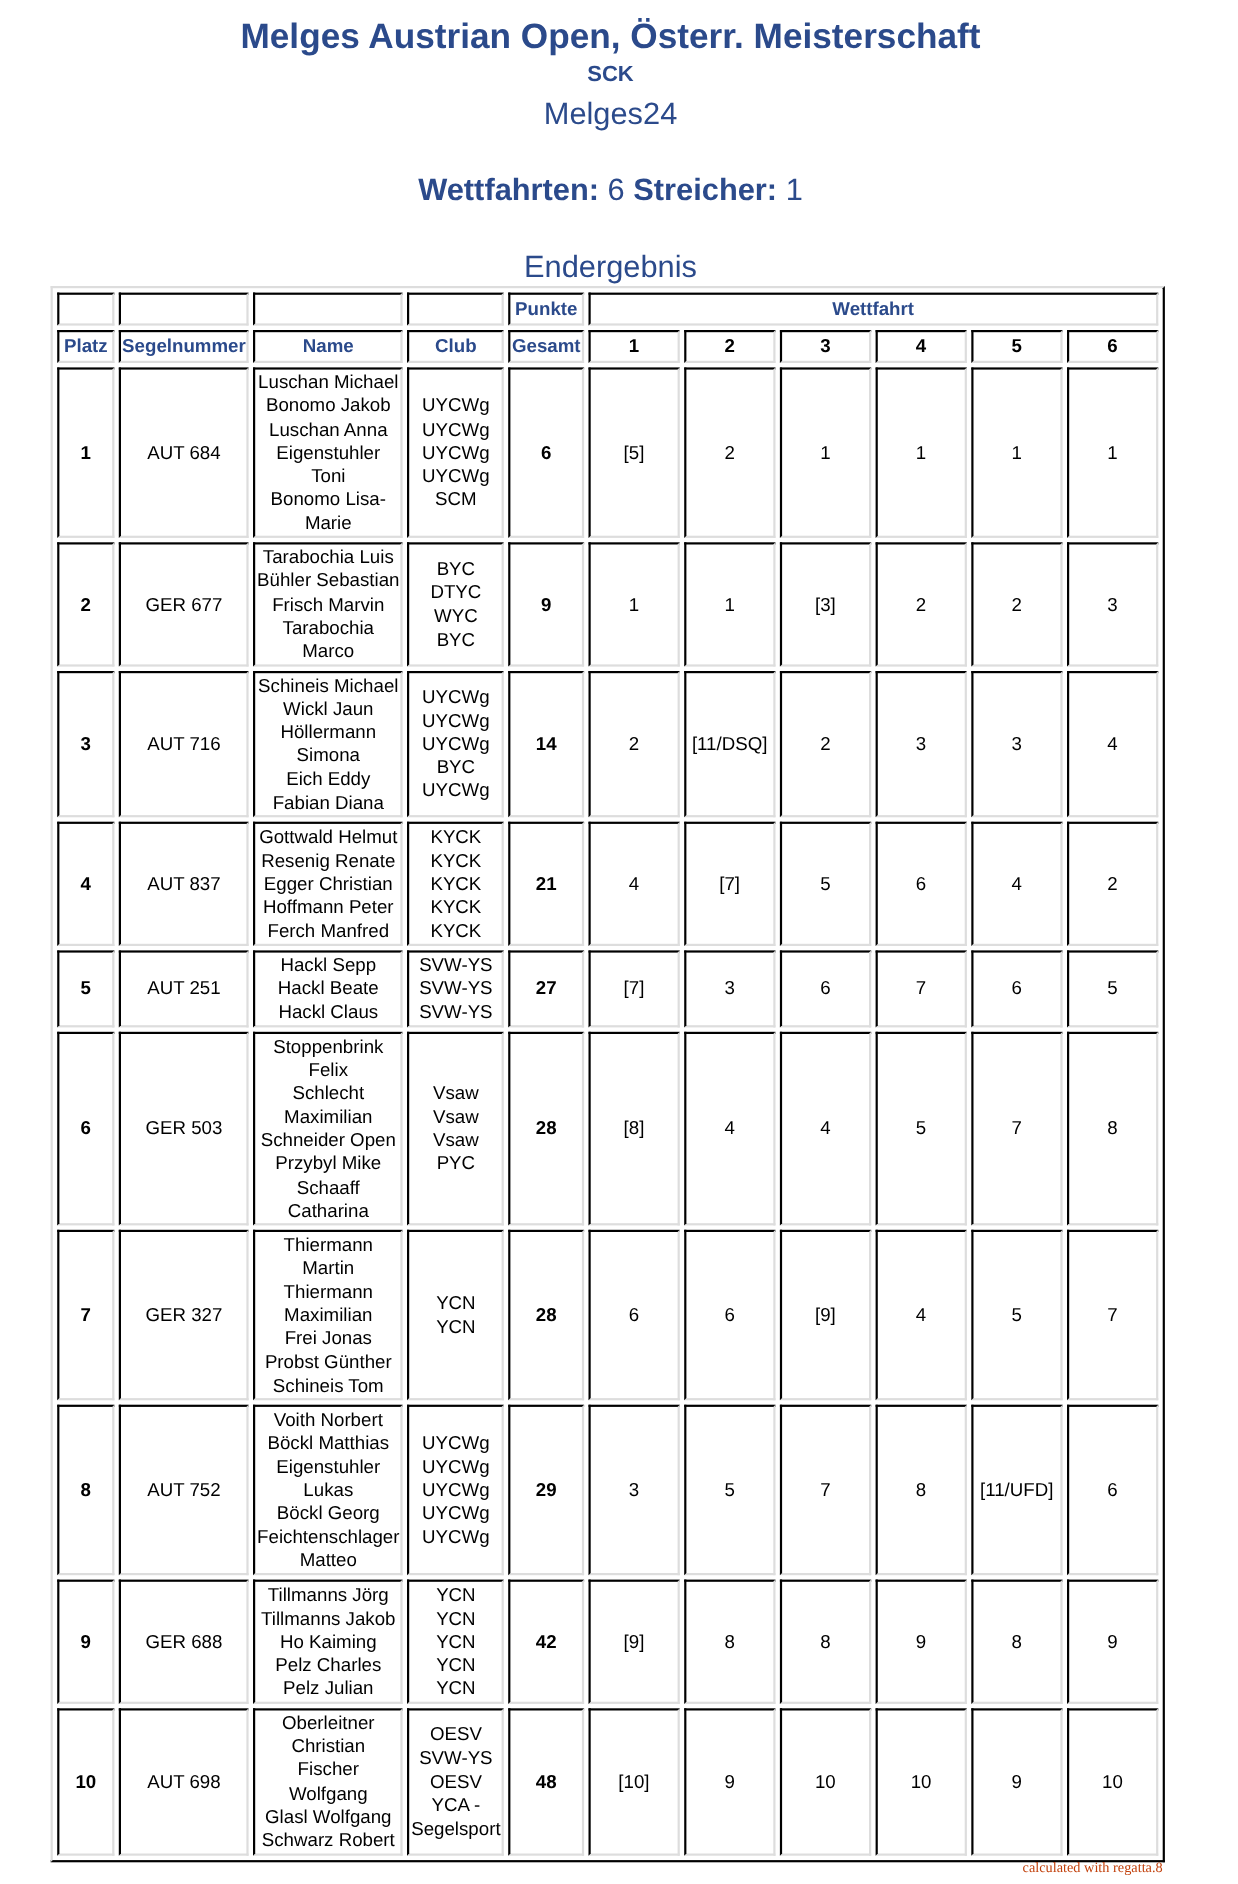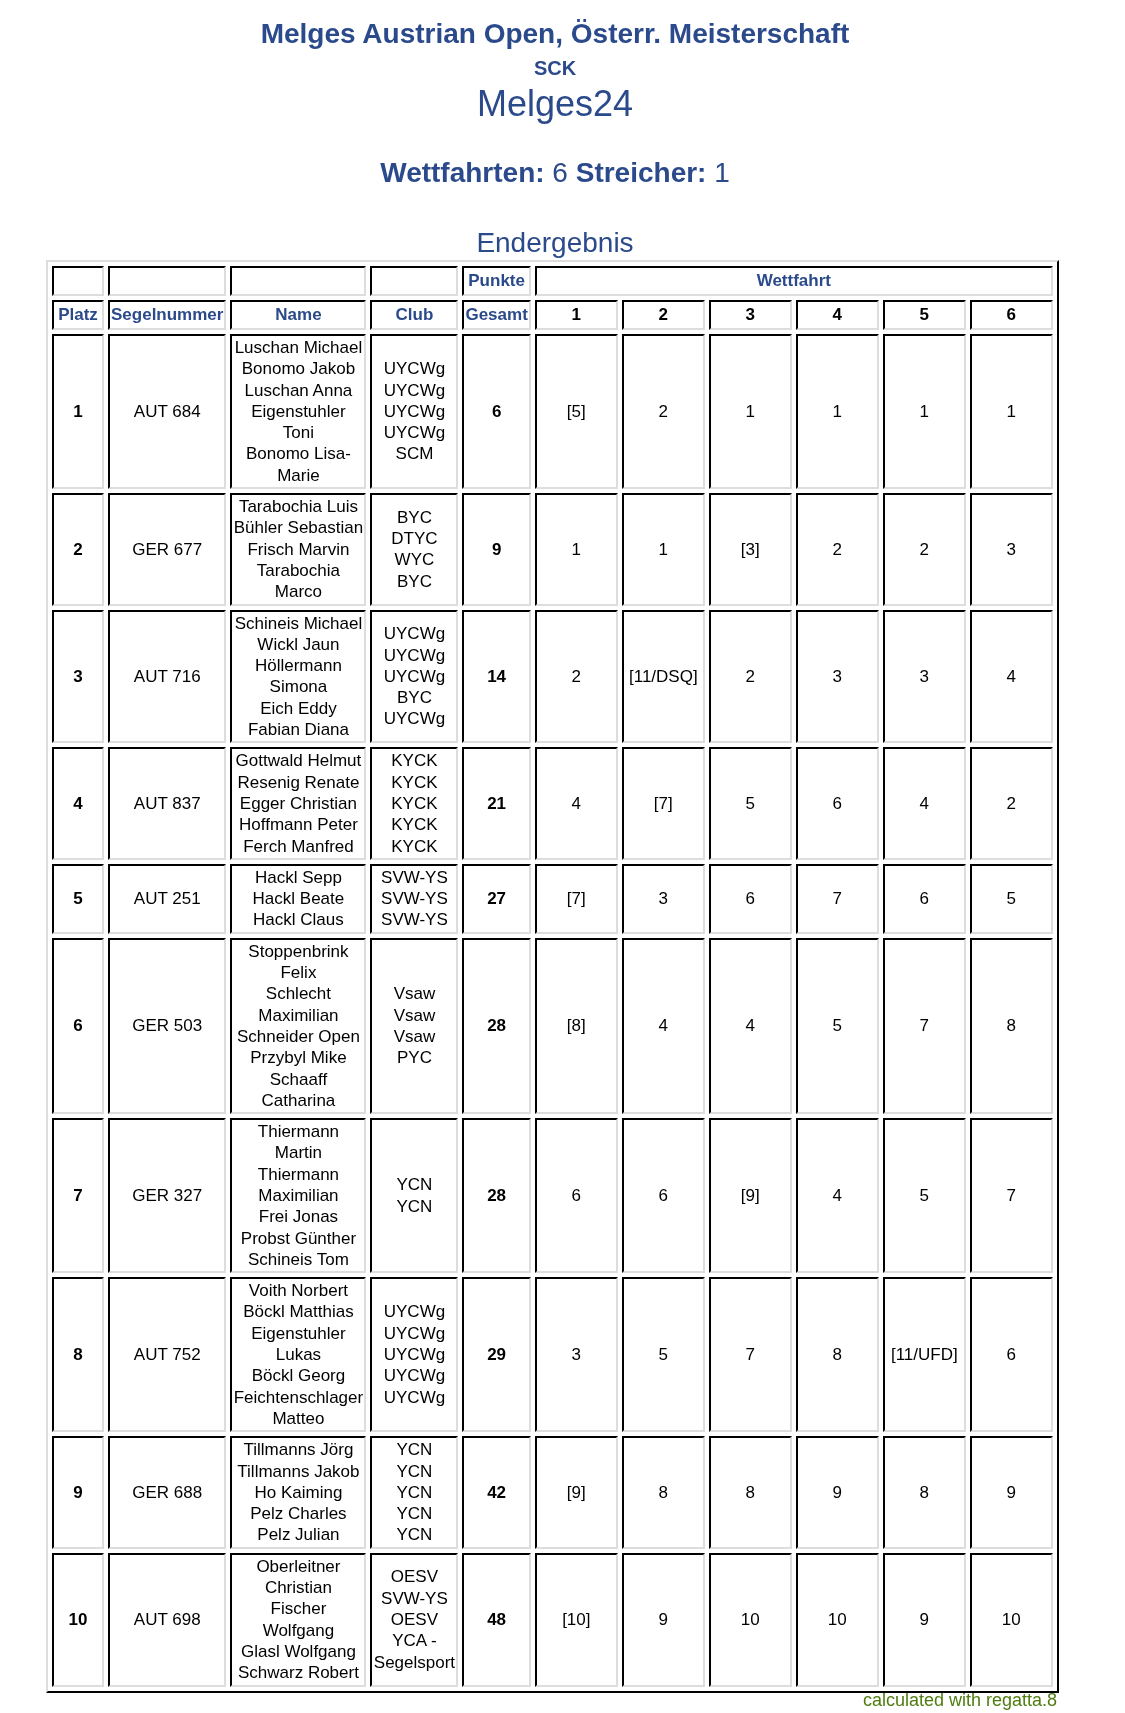--- a/index.html
+++ b/index.html
@@ -1,38 +1,38 @@
 <!DOCTYPE html>
 <html><head>
 <meta charset="utf-8">
 <style>
   html, body { margin: 0; padding: 0; background: #ffffff; }
   body { width: 1125px; height: 1713px; position: relative; font-family: "Liberation Sans", sans-serif; color: #000; overflow: hidden; }
   .header { position: absolute; top: 16px; left: 0; width: 1110px; text-align: center; color: #2b4a8b; }
-  .h-title { font-size: 28px; font-weight: bold; line-height: 35px; }
+  .h-title { font-size: 32px; font-weight: bold; line-height: 35px; }
   .h-sub { font-size: 20px; font-weight: bold; line-height: 35px; }
-  .h-class { font-size: 36px; line-height: 35px; }
+  .h-class { font-size: 28px; line-height: 35px; }
   .h-gap { height: 35px; }
   .h-line { font-size: 28px; line-height: 34px; }
   .h-line b { font-weight: bold; }
   .h-norm { font-size: 28px; line-height: 34px; margin-top: 36px; }
 
   table.results { position: absolute; top: 260px; left: 46px; border-collapse: separate; border-spacing: 4px; border: 2px outset #c8c8c8; border-right-color:#555; border-bottom-color:#555; border-top-color:#ddd; border-left-color:#ddd; }
   table.results td, table.results th { border: 2px inset #ccc; border-top-color: #555; border-left-color: #555; border-right-color: #ddd; border-bottom-color: #ddd; text-align: center; vertical-align: middle; font-size: 17px; line-height: 21.3px; padding: 1px 1px; }
   th.hd { color: #2b4a8b; font-weight: bold; font-size: 17px; height: 24px; }
   th.num { color: #000; font-weight: bold; }
   td.platz, td.gesamt { font-weight: bold; }
   col.c-platz { width: 52px; }
   col.c-segel { width: 117px; }
   col.c-name { width: 136px; }
   col.c-club { width: 88px; }
   col.c-ges { width: 67px; }
   col.c-race { width: 83px; }
   .name-cell div, .club-cell div { white-space: normal; }
-  .footer { position: absolute; top: 1690px; right: 68px; font-size: 18px; color: #4d7c0f; }
+  .footer { position: absolute; top: 1690px; right: 68px; font-size: 13px; color: #c2410c; font-family: Liberation Serif, serif; }
 </style>
 </head>
 <body>
 
 <div class="header">
   <div class="h-title">Melges Austrian Open, Österr. Meisterschaft</div>
   <div class="h-sub">SCK</div>
   <div class="h-class">Melges24</div>
   <div class="h-gap"></div>
   <div class="h-line">

